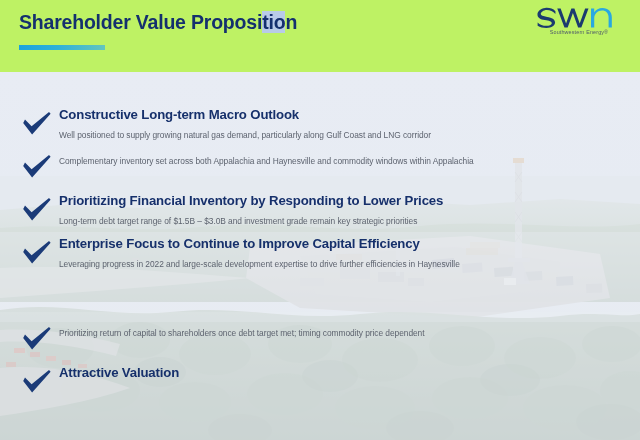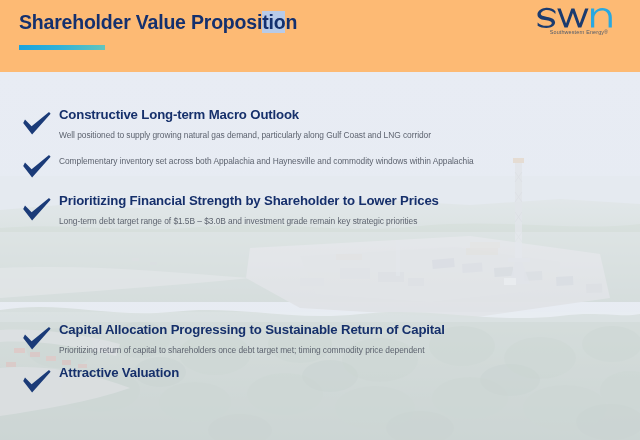--- a/index.html
+++ b/index.html
@@ -17,21 +17,21 @@
     height: 440px;
     overflow: hidden;
     background: #ffffff;
   }
 
   
   .header {
     position: absolute;
     left: 0; top: 0;
     width: 640px; height: 72px;
-    background: #fdba74;
+    background: #bef264;
     z-index: 5;
   }
   .slide-title {
     position: absolute;
     left: 19px;
     top: 11px;
     font-size: 19.5px;
     font-weight: bold;
     color: #14306e;
     letter-spacing: -0.2px;
@@ -291,33 +291,41 @@
       <div class="btext">
         <div class="bsub">Complementary inventory set across both Appalachia and Haynesville and commodity windows within Appalachia</div>
       </div>
     </div>
 
     <div class="bullet" style="top:120px">
       <svg class="check" viewBox="0 0 34 32" aria-hidden="true">
         <path d="M3.2,15.0 L5.0,11.6 L11.6,18.2 L29.0,4.0 L30.6,5.7 L12.1,26.6 Z" fill="#1b3b78"></path>
       </svg>
       <div class="btext">
-        <div class="bhead">Prioritizing Financial Strength by Shareholder to Lower Prices</div>
+        <div class="bhead">Prioritizing Financial Inventory by Responding to Lower Prices</div>
         <div class="bsub">Long-term debt target range of $1.5B – $3.0B and investment grade remain key strategic priorities</div>
       </div>
     </div>
 
+    <div class="bullet" style="top:163px">
+      <svg class="check" viewBox="0 0 34 32" aria-hidden="true">
+        <path d="M3.2,15.0 L5.0,11.6 L11.6,18.2 L29.0,4.0 L30.6,5.7 L12.1,26.6 Z" fill="#1b3b78"></path>
+      </svg>
+      <div class="btext">
+        <div class="bhead">Enterprise Focus to Continue to Improve Capital Efficiency</div>
+        <div class="bsub">Leveraging progress in 2022 and large-scale development expertise to drive further efficiencies in Haynesville</div>
+      </div>
+    </div>
 
 
     <div class="bullet" style="top:249px">
       <svg class="check" viewBox="0 0 34 32" aria-hidden="true">
         <path d="M3.2,15.0 L5.0,11.6 L11.6,18.2 L29.0,4.0 L30.6,5.7 L12.1,26.6 Z" fill="#1b3b78"></path>
       </svg>
       <div class="btext">
-        <div class="bhead">Capital Allocation Progressing to Sustainable Return of Capital</div>
         <div class="bsub">Prioritizing return of capital to shareholders once debt target met; timing commodity price dependent</div>
       </div>
     </div>
 
     <div class="bullet" style="top:292px">
       <svg class="check" viewBox="0 0 34 32" aria-hidden="true">
         <path d="M3.2,15.0 L5.0,11.6 L11.6,18.2 L29.0,4.0 L30.6,5.7 L12.1,26.6 Z" fill="#1b3b78"></path>
       </svg>
       <div class="btext">
         <div class="bhead">Attractive Valuation</div>

